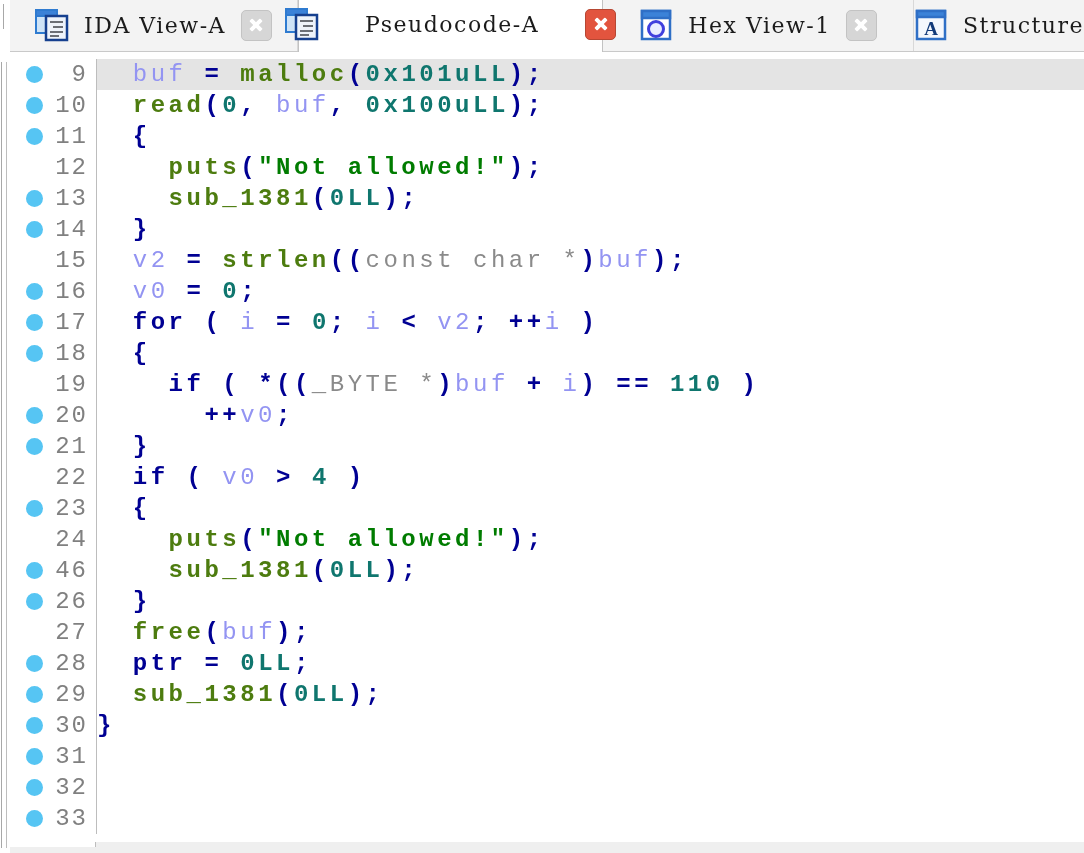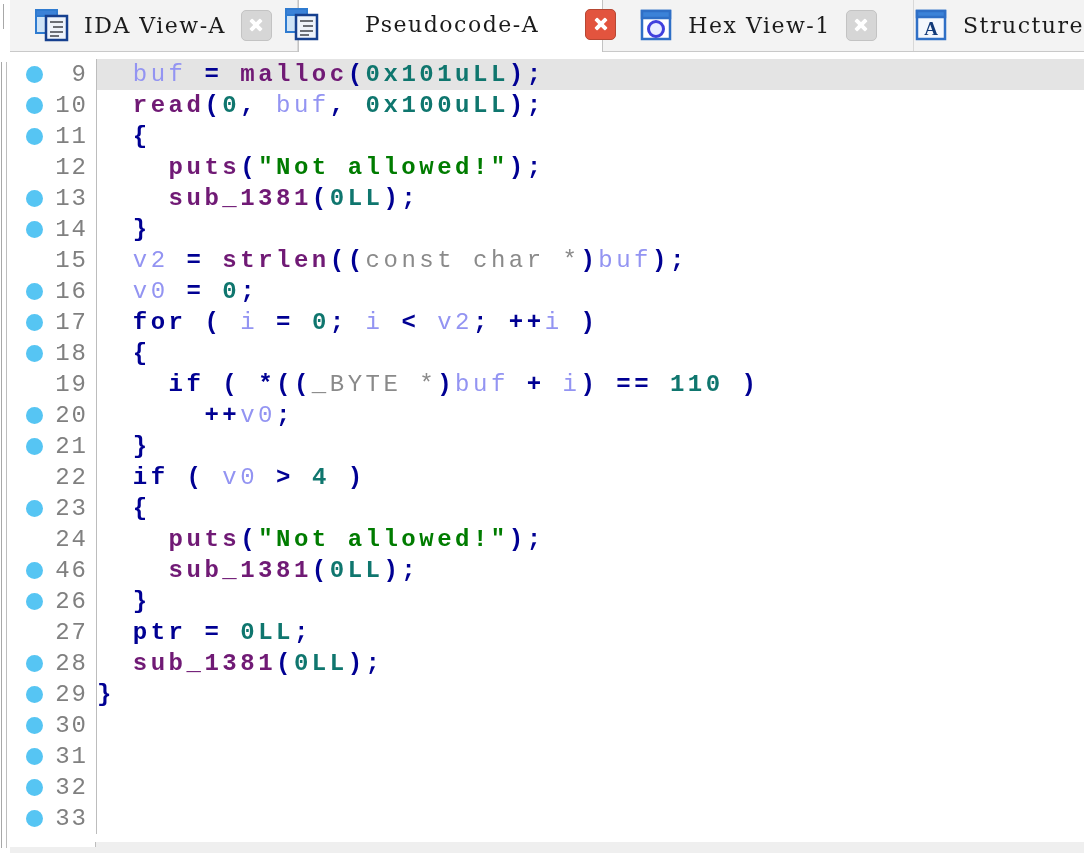--- a/index.html
+++ b/index.html
@@ -39,21 +39,21 @@
   .lnum{flex:1;text-align:right;padding-right:8px;color:#808080;
     font-family:"Liberation Mono","DejaVu Sans Mono",monospace;font-size:24px;letter-spacing:2px;}
   .code-area{position:absolute;left:97px;top:59px;right:0;background:#ffffff;}
   .crow{height:31px;line-height:31px;white-space:pre;
     font-family:"Liberation Mono","DejaVu Sans Mono",monospace;font-size:24px;letter-spacing:3.5px;}
   .crow.cur{background:#e4e4e4;}
   .tk-pct{color:#000093;font-weight:bold;}
   .tk-kw{color:#000093;font-weight:bold;}
   .tk-num{color:#0f766e;font-weight:bold;}
   .tk-glob{color:#000093;font-weight:bold;}
-  .tk-fn{color:#701a75;font-weight:bold;}
+  .tk-fn{color:#4d7c0f;font-weight:bold;}
   .tk-var{color:#9394f2;}
   .tk-cast{color:#8a8a8a;}
   .tk-str{color:#007c00;font-weight:bold;}
   .footer-strip{position:absolute;left:10px;top:842px;right:0;height:11px;background:#efefef;}
   .footer-gutter{position:absolute;left:10px;top:842px;width:86px;height:5px;background:#ffffff;
     border-right:1px solid #bdbdbd;box-sizing:border-box;}
 </style>
 </head>
 <body>
 
@@ -228,18 +228,19 @@
     <div class="crow"><span class="tk-pct">  </span><span class="tk-kw">for</span><span class="tk-pct"> ( </span><span class="tk-var">i</span><span class="tk-pct"> = </span><span class="tk-num">0</span><span class="tk-pct">; </span><span class="tk-var">i</span><span class="tk-pct"> &lt; </span><span class="tk-var">v2</span><span class="tk-pct">; ++</span><span class="tk-var">i</span><span class="tk-pct"> )</span></div>
     <div class="crow"><span class="tk-pct">  {</span></div>
     <div class="crow"><span class="tk-pct">    </span><span class="tk-kw">if</span><span class="tk-pct"> ( *((</span><span class="tk-cast">_BYTE *</span><span class="tk-pct">)</span><span class="tk-var">buf</span><span class="tk-pct"> + </span><span class="tk-var">i</span><span class="tk-pct">) == </span><span class="tk-num">110</span><span class="tk-pct"> )</span></div>
     <div class="crow"><span class="tk-pct">      ++</span><span class="tk-var">v0</span><span class="tk-pct">;</span></div>
     <div class="crow"><span class="tk-pct">  }</span></div>
     <div class="crow"><span class="tk-pct">  </span><span class="tk-kw">if</span><span class="tk-pct"> ( </span><span class="tk-var">v0</span><span class="tk-pct"> &gt; </span><span class="tk-num">4</span><span class="tk-pct"> )</span></div>
     <div class="crow"><span class="tk-pct">  {</span></div>
     <div class="crow"><span class="tk-pct">    </span><span class="tk-fn">puts</span><span class="tk-pct">(</span><span class="tk-str">"Not allowed!"</span><span class="tk-pct">);</span></div>
     <div class="crow"><span class="tk-pct">    </span><span class="tk-fn">sub_1381</span><span class="tk-pct">(</span><span class="tk-num">0LL</span><span class="tk-pct">);</span></div>
     <div class="crow"><span class="tk-pct">  }</span></div>
+    <div class="crow"><span class="tk-pct">  </span><span class="tk-fn">free</span><span class="tk-pct">(</span><span class="tk-var">buf</span><span class="tk-pct">);</span></div>
     <div class="crow"><span class="tk-pct">  </span><span class="tk-glob">ptr</span><span class="tk-pct"> = </span><span class="tk-num">0LL</span><span class="tk-pct">;</span></div>
     <div class="crow"><span class="tk-pct">  </span><span class="tk-fn">sub_1381</span><span class="tk-pct">(</span><span class="tk-num">0LL</span><span class="tk-pct">);</span></div>
     <div class="crow"><span class="tk-pct">}</span></div>
   </div>
 <div class="footer-strip"></div>
 <div class="footer-gutter"></div>
 
 </body></html>

